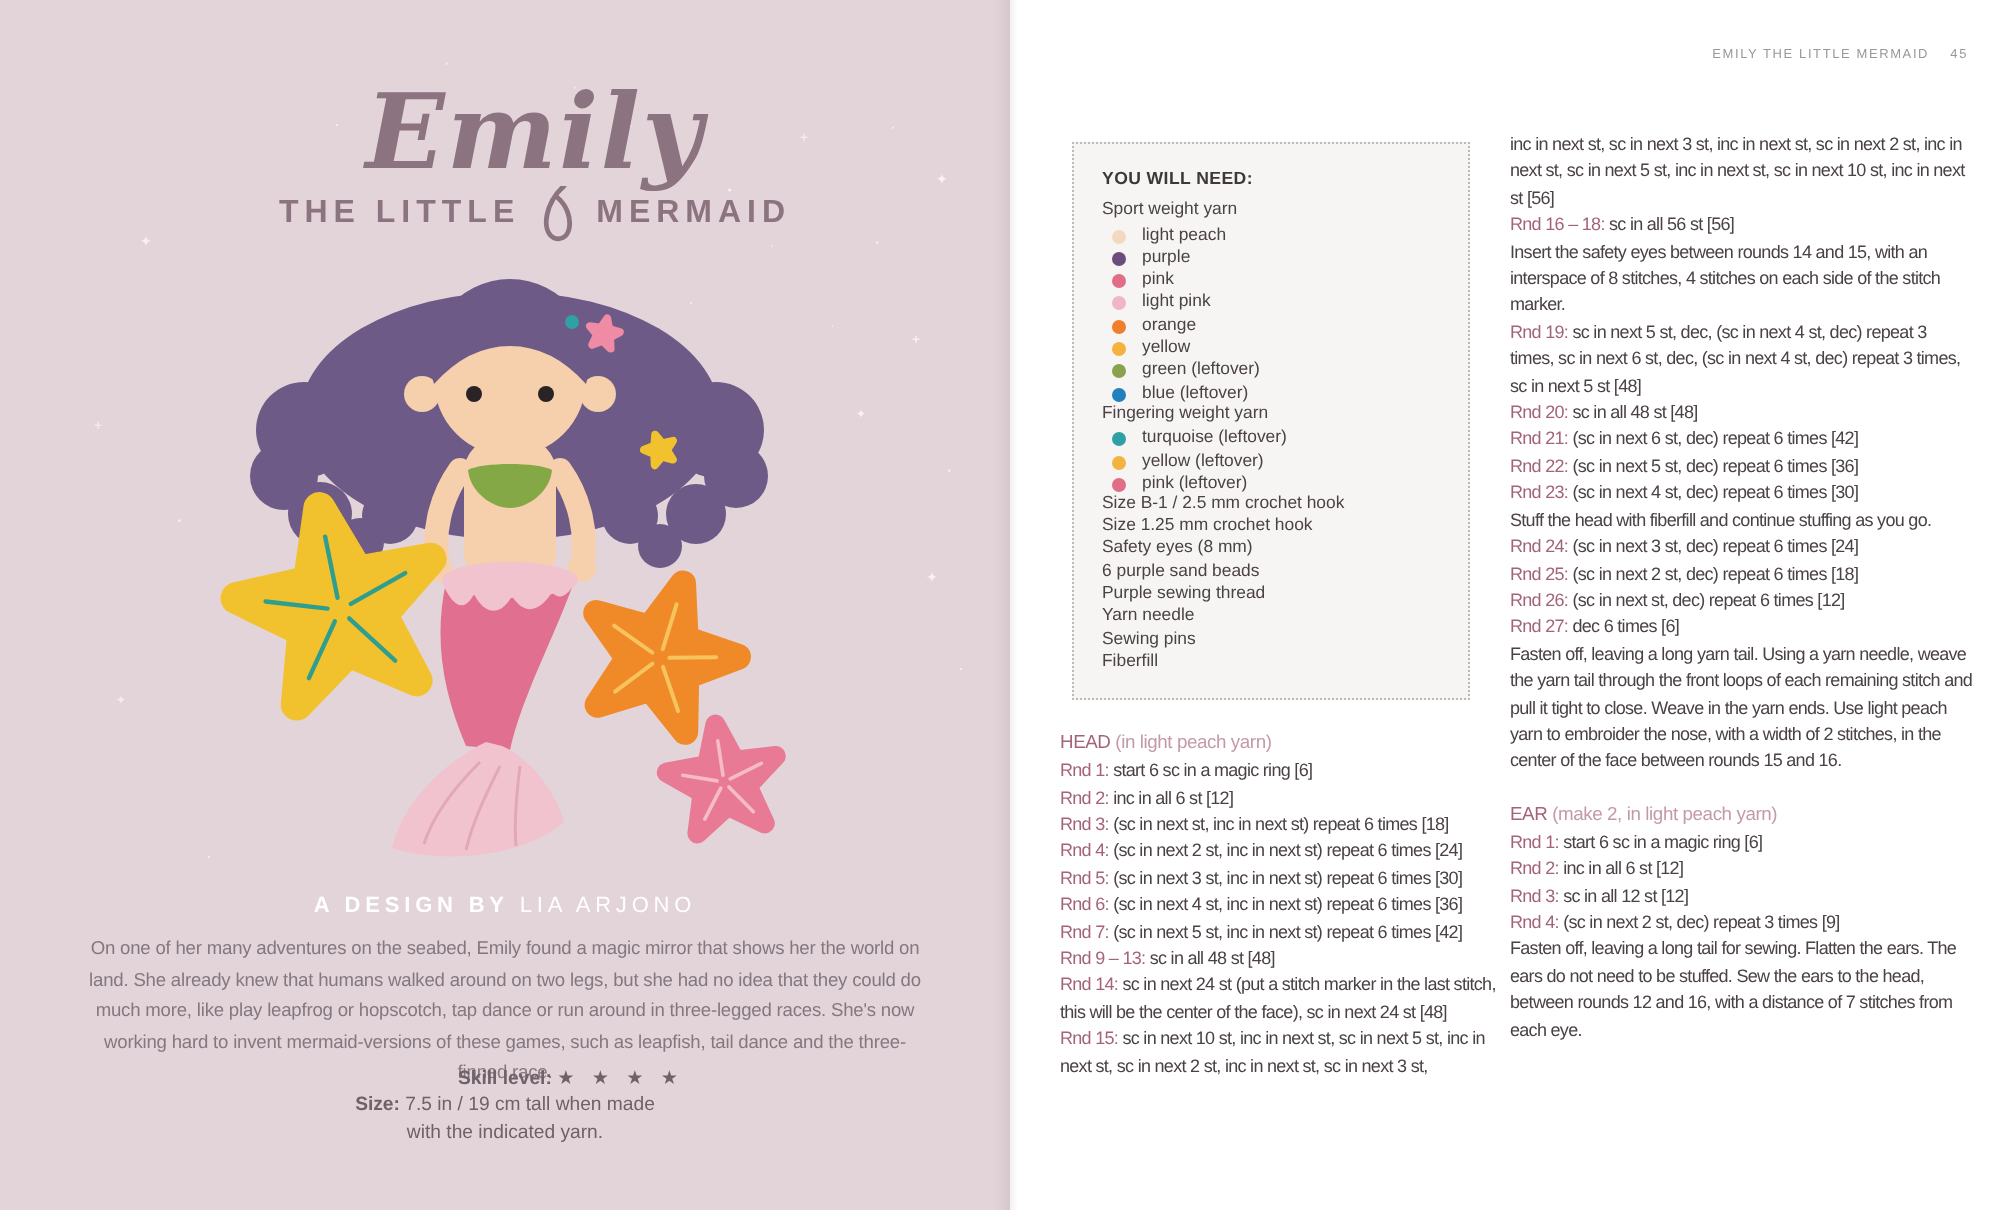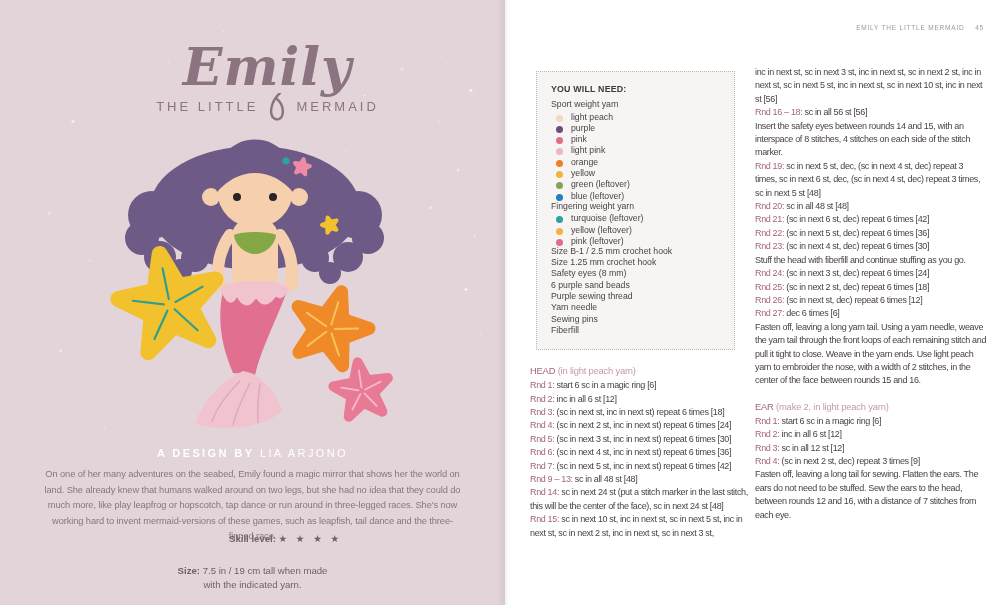--- a/index.html
+++ b/index.html
@@ -7,33 +7,33 @@
     font-family:"Liberation Sans",sans-serif;background:var(--right-page-bg,#fff);}
   
   .left-page{position:absolute;left:0;top:0;width:505px;height:605px;
     background:var(--left-page-bg,#e3d4da);overflow:hidden;}
   .sparkle{position:absolute;color:#fff;line-height:1;pointer-events:none;}
   .title-block{position:absolute;left:15px;top:40px;width:505px;text-align:center;
     color:var(--title,#8c7380);z-index:3;}
   .title-script{font-family:"DejaVu Serif",serif;font-style:italic;font-weight:bold;
     font-size:52px;line-height:1.05;letter-spacing:1px;}
   .subtitle-row{display:flex;justify-content:center;align-items:center;gap:8px;margin-top:-2px;}
-  .subtitle-part{font-size:13px;font-weight:normal;letter-spacing:3px;}
+  .subtitle-part{font-size:16px;font-weight:bold;letter-spacing:3px;}
   .photo{position:absolute;left:30px;top:133px;width:440px;height:310px;z-index:2;}
   .design-line{position:absolute;left:0;top:447px;width:505px;text-align:center;color:#fff;
     font-size:11px;letter-spacing:2.4px;z-index:3;}
   .design-prefix{font-weight:bold;}
   .description{position:absolute;left:42px;top:467px;width:421px;text-align:center;
     font-size:9.3px;line-height:15.5px;letter-spacing:-0.1px;color:var(--description-text,#837880);z-index:3;}
   .skill-line{position:absolute;left:0;top:533px;width:571px;text-align:center;
     font-size:9.6px;color:var(--detail-text,#6f6168);z-index:3;}
   .skill-label,.size-label{font-weight:bold;}
   .stars-glyphs{letter-spacing:3px;}
   .size-line{position:absolute;left:0;top:546px;width:505px;text-align:center;
-    font-size:9.6px;line-height:13.5px;color:var(--detail-text,#6f6168);z-index:3;margin-top:18px;}
+    font-size:9.6px;line-height:13.5px;color:var(--detail-text,#6f6168);z-index:3;}
   
   .right-page{position:absolute;left:505px;top:0;width:495px;height:605px;
     background:var(--right-page-bg,#fff);}
   .seam{position:absolute;left:497px;top:0;width:20px;height:605px;z-index:4;
     background:linear-gradient(90deg,rgba(0,0,0,0) 0%,rgba(0,0,0,0.06) 40%,rgba(255,255,255,0) 60%);pointer-events:none;}
   .page-header{position:absolute;top:24px;right:16px;font-size:6.5px;letter-spacing:0.8px;
     color:var(--header-text,#9c989a);}
   .page-number{margin-left:8px;}
   .col1{position:absolute;left:25px;top:66px;width:222px;}
   .col2{position:absolute;left:250px;top:66px;width:232px;}

